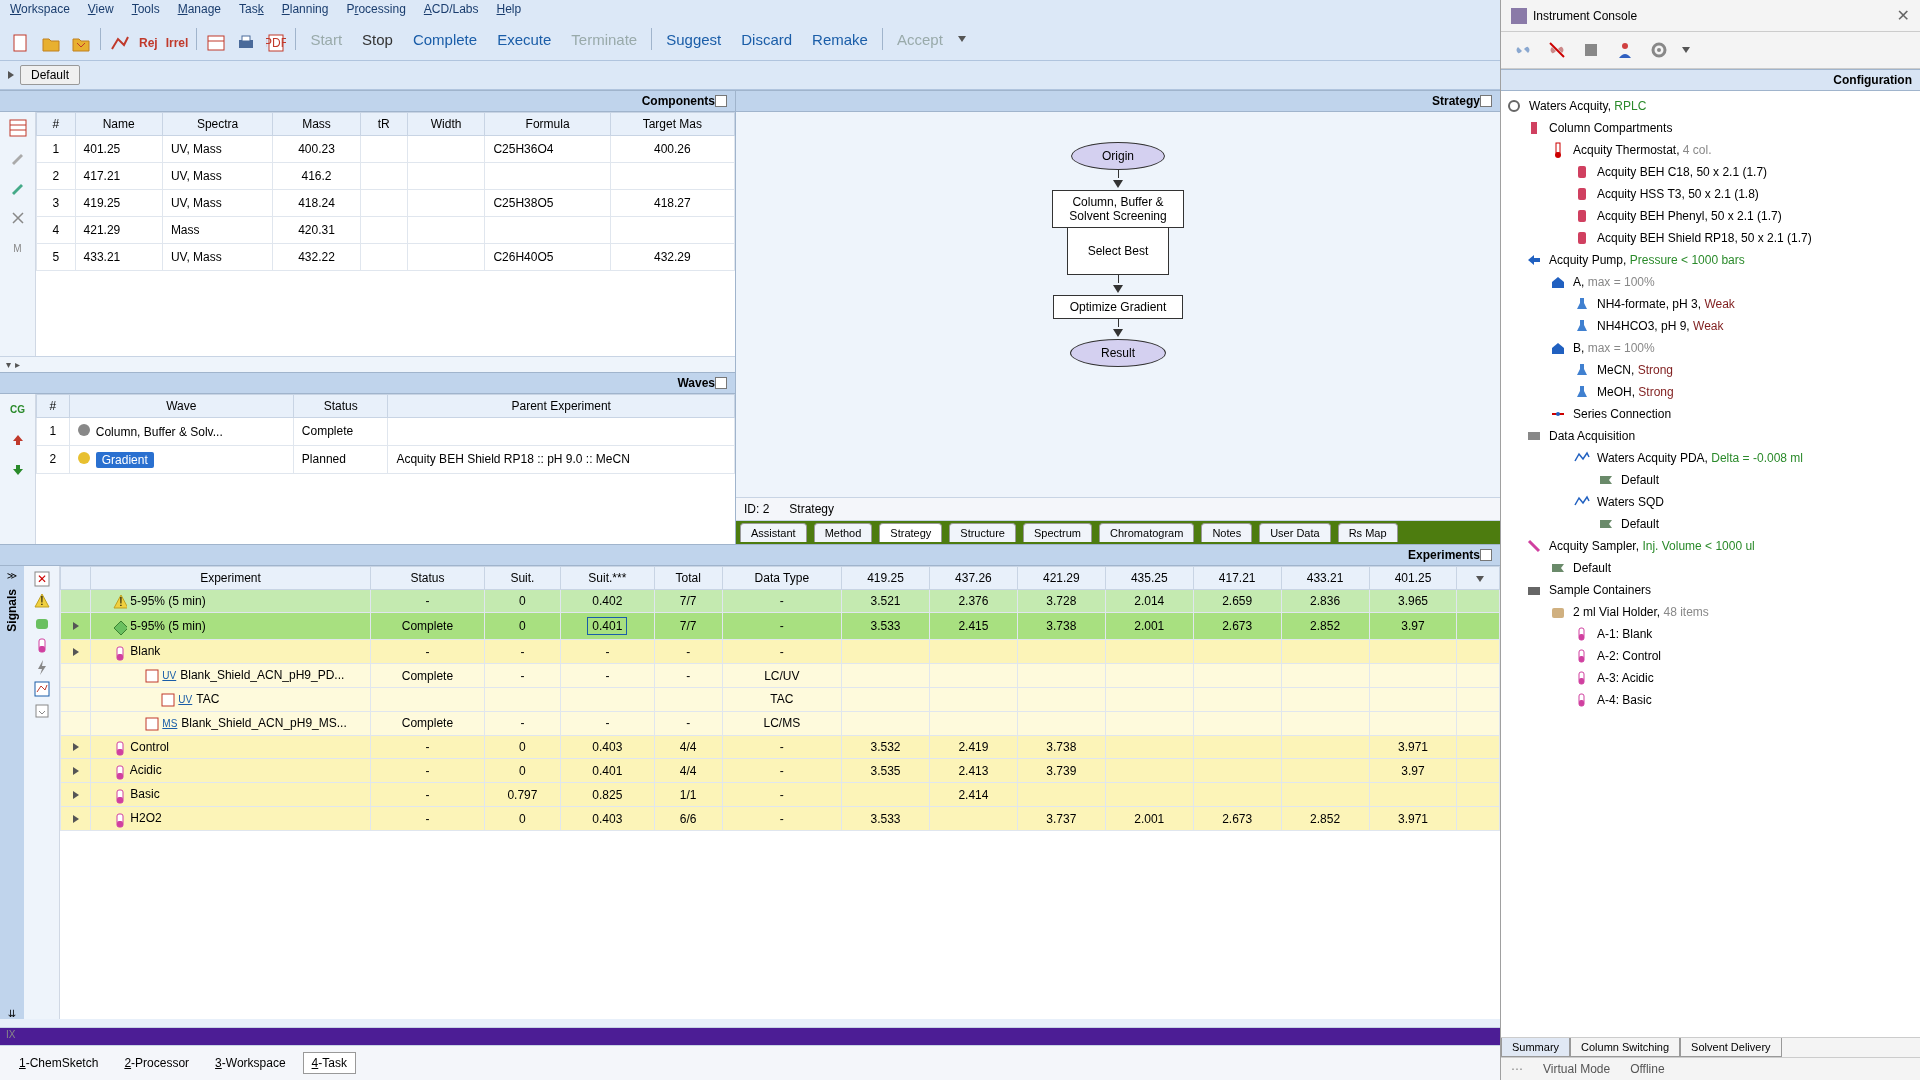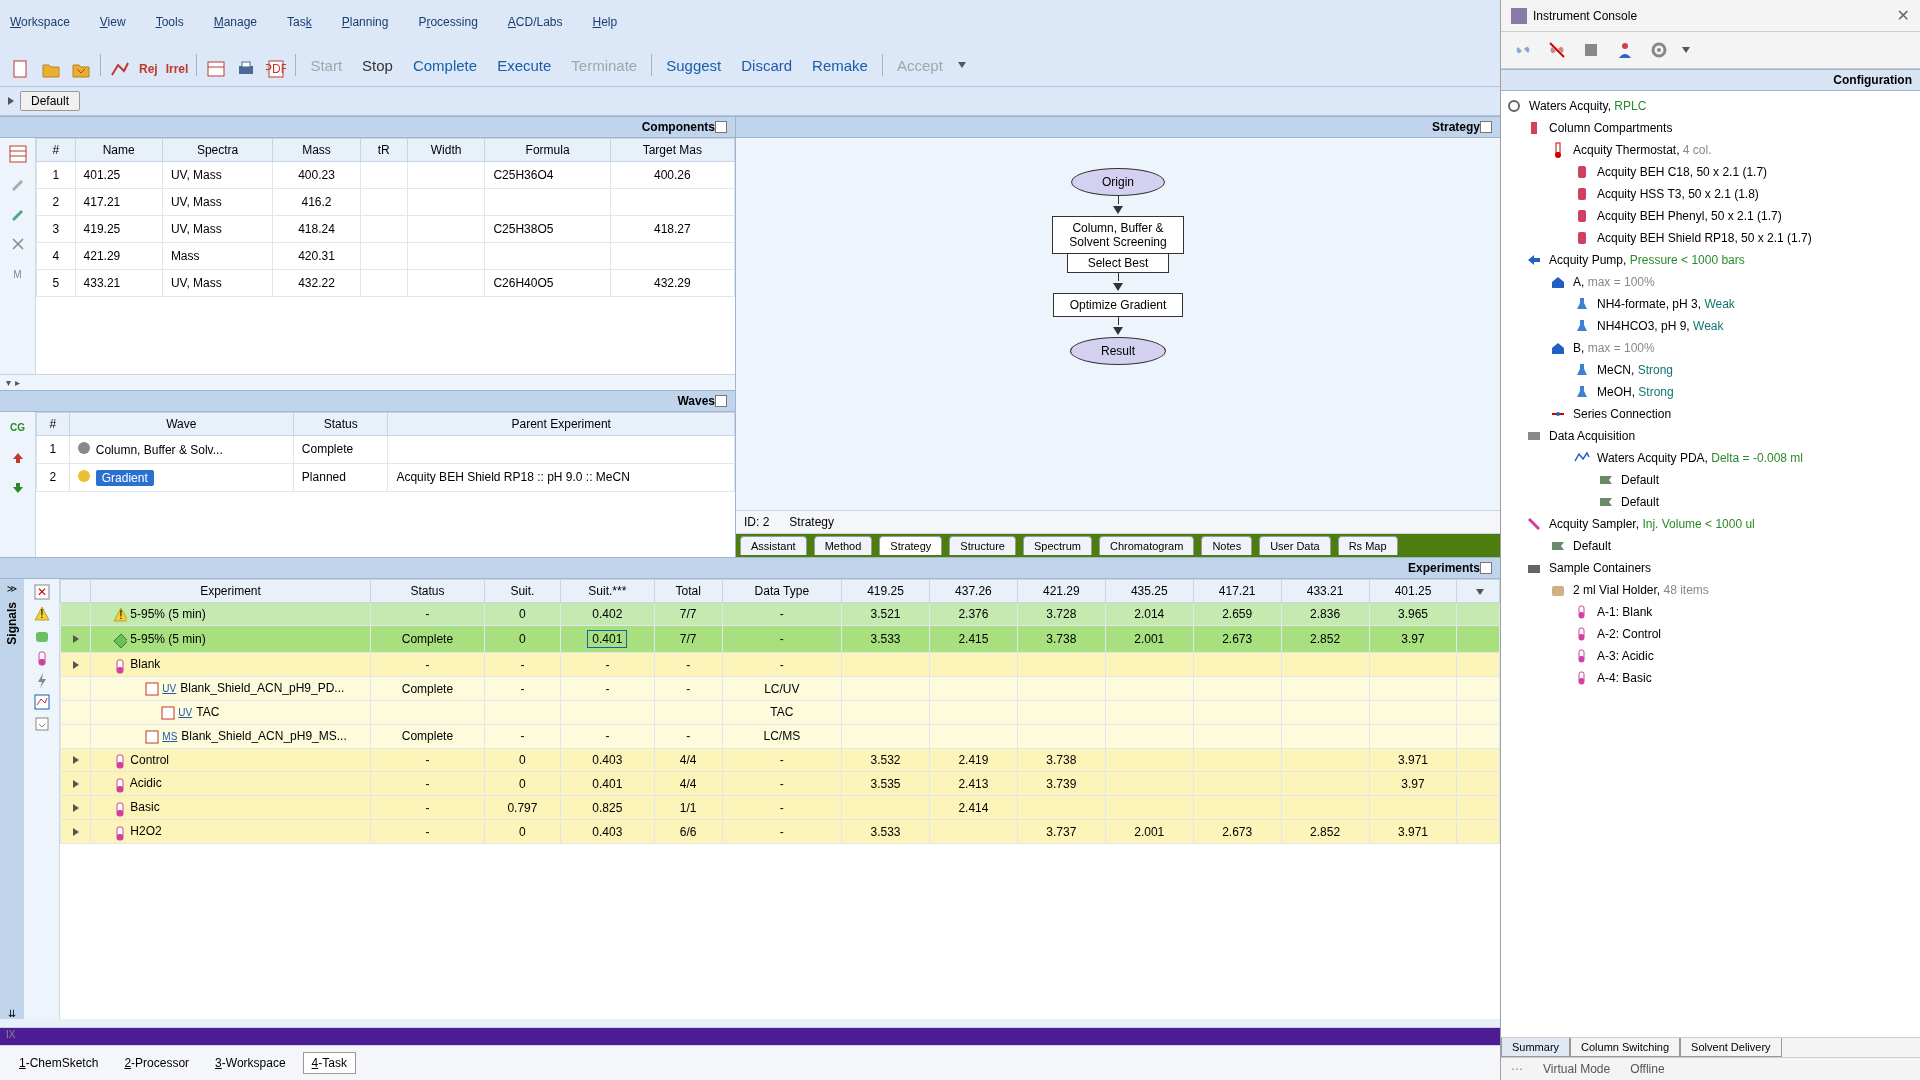--- a/index.html
+++ b/index.html
@@ -1,21 +1,21 @@
 <!DOCTYPE html>
 <html><head>
 <meta charset="utf-8">
 <style>
 * { margin: 0; padding: 0; box-sizing: border-box; font-family: "Segoe UI", Tahoma, sans-serif; font-size: 12px; }
 body { background: #ffffff; overflow: hidden; width: 1920px; height: 1080px; }
 .app { display: flex; height: 1080px; }
 .main-panel { flex: 1; display: flex; flex-direction: column; background: #e8f0fa; }
 .right-panel { width: 420px; border-left: 1px solid #a0a0a0; display: flex; flex-direction: column; background: #f4f4f4; }
 
-.menubar { display: flex; gap: 30px; padding: 15px 10px; background: #dce8f7; color: #1a3d6e; }
+.menubar { display: flex; gap: 18px; padding: 2px 10px; background: #dce8f7; color: #1a3d6e; }
 .menubar span { cursor: pointer; }
 .menubar span u { text-decoration: underline; }
 
 .toolbar { display: flex; align-items: center; gap: 4px; padding: 4px 8px; background: #dce8f7; border-bottom: 1px solid #b0c4de; }
 .tb-icon { width: 26px; height: 26px; display: inline-flex; align-items: center; justify-content: center; cursor: pointer; border-radius: 3px; margin-top: 8px; }
 .tb-sep { width: 1px; height: 22px; background: #a0b4cc; margin: 0 2px; }
 .tb-text { padding: 4px 8px; cursor: pointer; font-size: 15px; }
 .tb-text.disabled { color: #9aa; }
 .tb-text.blue { color: #1a5da8; font-weight: 500; }
 .tb-text.dark { color: #333; font-weight: 500; }
@@ -80,21 +80,21 @@
 .console-toolbar { display: flex; gap: 6px; padding: 4px 8px; border-bottom: 1px solid #ccc; align-items: center; }
 .ct-icon { width: 28px; height: 28px; display: flex; align-items: center; justify-content: center; cursor: pointer; }
 .config-body { flex: 1; overflow: auto; padding: 4px; background: #fff; }
 .tree-item { display: flex; align-items: center; gap: 6px; padding: 2px 0; }
 .tree-indent-1 { padding-left: 20px; }
 .tree-indent-2 { padding-left: 44px; }
 .tree-indent-3 { padding-left: 68px; }
 .tree-indent-4 { padding-left: 92px; }
 .tree-icon { width: 18px; height: 18px; display: inline-flex; align-items: center; justify-content: center; flex-shrink: 0; }
 .txt-green { color: #2a8a2a; }
-.txt-orange { color: #0f766e; text-align: center; }
+.txt-orange { color: #7f1d1d; text-align: center; }
 .txt-gray { color: #888; }
 .console-tabs { display: flex; border-top: 1px solid #ccc; }
 .console-tabs .ct { padding: 3px 10px; border: 1px solid #999; border-top: none; background: #f4f4f4; cursor: pointer; font-size: 11px; }
 .console-tabs .ct.active { background: #e0e8f4; }
 .console-status { padding: 4px 10px; border-top: 1px solid #ccc; display: flex; gap: 20px; color: #555; }
 
 svg { display: block; }
 .tri { display: inline-block; width: 0; height: 0; border-left: 4px solid transparent; border-right: 4px solid transparent; border-top: 6px solid #555; margin-left: 3px; }
 .tri-r { display: inline-block; width: 0; height: 0; border-top: 4px solid transparent; border-bottom: 4px solid transparent; border-left: 6px solid #555; }
 .chev { font-size: 10px; color: #555; cursor: pointer; }
@@ -341,21 +341,21 @@
         <div class="panel-header">
           <span>Strategy</span>
           <span class="sq"></span>
         </div>
         <div class="strategy-body">
           <div class="flow-ell">Origin</div>
           <div class="flow-line"></div>
             <div class="flow-arrow"></div>
           <div class="flow-box" style="white-space:pre-line">Column, Buffer &amp;
 Solvent Screening</div>
-          <div class="flow-box" style="margin-top:-1px;padding:2px 20px">Select Best</div>
+          <div class="flow-box" style="margin-top:-1px;padding:16px 20px">Select Best</div>
           <div class="flow-line"></div>
             <div class="flow-arrow"></div>
           <div class="flow-box">Optimize Gradient</div>
           <div class="flow-line"></div>
             <div class="flow-arrow"></div>
           <div class="flow-ell">Result</div>
         </div>
         <div class="strategy-footer">
           <span>ID: 2</span>
           <span>Strategy</span>
@@ -860,20 +860,28 @@
           <span>Waters Acquity PDA, <span class="txt-green">Delta = -0.008 ml</span></span>
         </div>
         <div class="tree-item tree-indent-4">
           <span class="tree-icon">
             <svg width="18" height="18">
               <path d="M3 5 h12 l-3 4 l3 4 h-12 z" fill="#6a8a6a"></path>
             </svg>
           </span>
           <span>Default</span>
         </div>
+        <div class="tree-item tree-indent-3">
+          <span class="tree-icon">
+            <svg width="18" height="18">
+              <polyline points="2,12 6,5 10,10 14,4 16,8" stroke="#2060c0" fill="none" stroke-width="1.5"></polyline>
+            </svg>
+          </span>
+          <span>Waters SQD</span>
+        </div>
         <div class="tree-item tree-indent-4">
           <span class="tree-icon">
             <svg width="18" height="18">
               <path d="M3 5 h12 l-3 4 l3 4 h-12 z" fill="#6a8a6a"></path>
             </svg>
           </span>
           <span>Default</span>
         </div>
         <div class="tree-item tree-indent-1">
           <span class="tree-icon">

